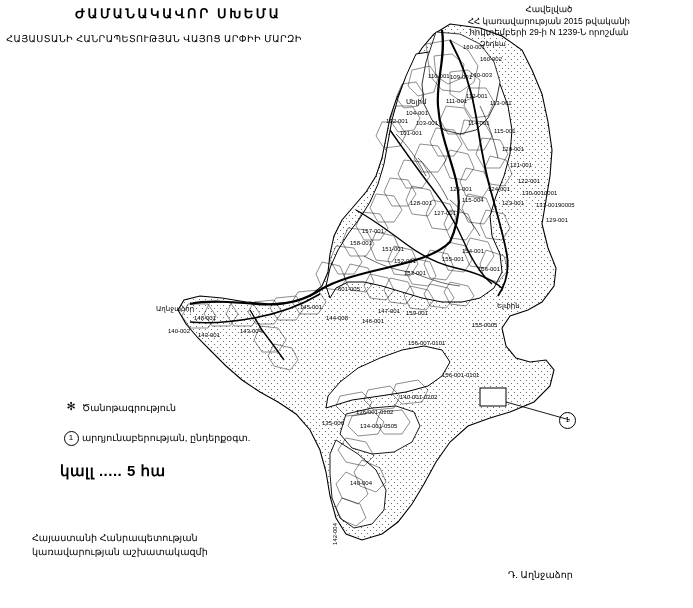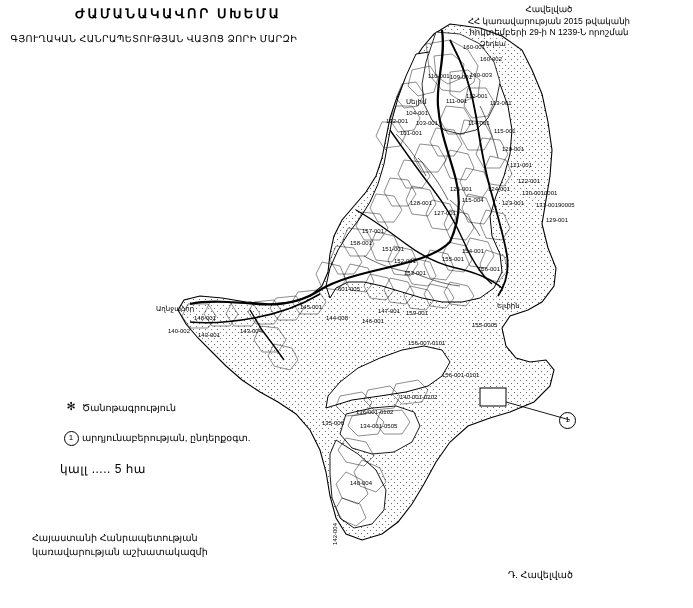--- a/index.html
+++ b/index.html
@@ -83,22 +83,23 @@
     line-height: 12px;
     text-align: center;
     font-size: 8px;
   }
   .legend-text {
     line-height: 13px;
     padding-top: 1px;
   }
   .scale-row {
     margin-top: 4px;
-    font-size: 12px;
+    font-size: 15px;
     letter-spacing: 0.5px;
+    font-weight: bold;
   }
   
   .footer-left {
     position: absolute;
     left: 32px;
     top: 531px;
     font-size: 9.6px;
     line-height: 13.5px;
   }
   .footer-right {
@@ -145,21 +146,21 @@
   }
 </style>
 </head>
 <body>
 
 <div class="page">
 
   <div class="doc-title">ԺԱՄԱՆԱԿԱՎՈՐ  ՍԽԵՄԱ</div>
 
   <div class="subtitle-block">
-    <div>ԳՅՈՒՂԱԿԱՆ ՀԱՆՐԱՊԵՏՈՒԹՅԱՆ ՎԱՅՈՑ ՁՈՐԻ ՄԱՐԶԻ</div>
+    <div>ՀԱՅԱՍՏԱՆԻ ՀԱՆՐԱՊԵՏՈՒԹՅԱՆ ՎԱՅՈՑ ԱՐՓԻԻ ՄԱՐԶԻ</div>
   </div>
 
   <div class="annex-block">
     <span class="annex-word">Հավելված</span>
     <div>ՀՀ կառավարության 2015 թվականի</div>
     <div>հոկտեմբերի 29-ի N 1239-Ն որոշման</div>
   </div>
 
   <div class="map-area">
     <svg class="map-svg" width="540" height="545" viewBox="0 0 540 545">
@@ -368,15 +369,15 @@
       <div class="legend-mark"><span class="legend-circle">1</span></div>
       <div class="legend-text">արդյունաբերության, ընդերքօգտ.</div>
     </div>
     <div class="scale-row">կալլ .....  5   հա</div>
   </div>
 
   <div class="footer-left">
     <div>Հայաստանի Հանրապետության</div>
     <div>կառավարության աշխատակազմի</div>
   </div>
-  <div class="footer-right">Դ. Հավելված</div>
+  <div class="footer-right">Դ. Աղնջաձոր</div>
 
 </div>
 
 </body></html>

